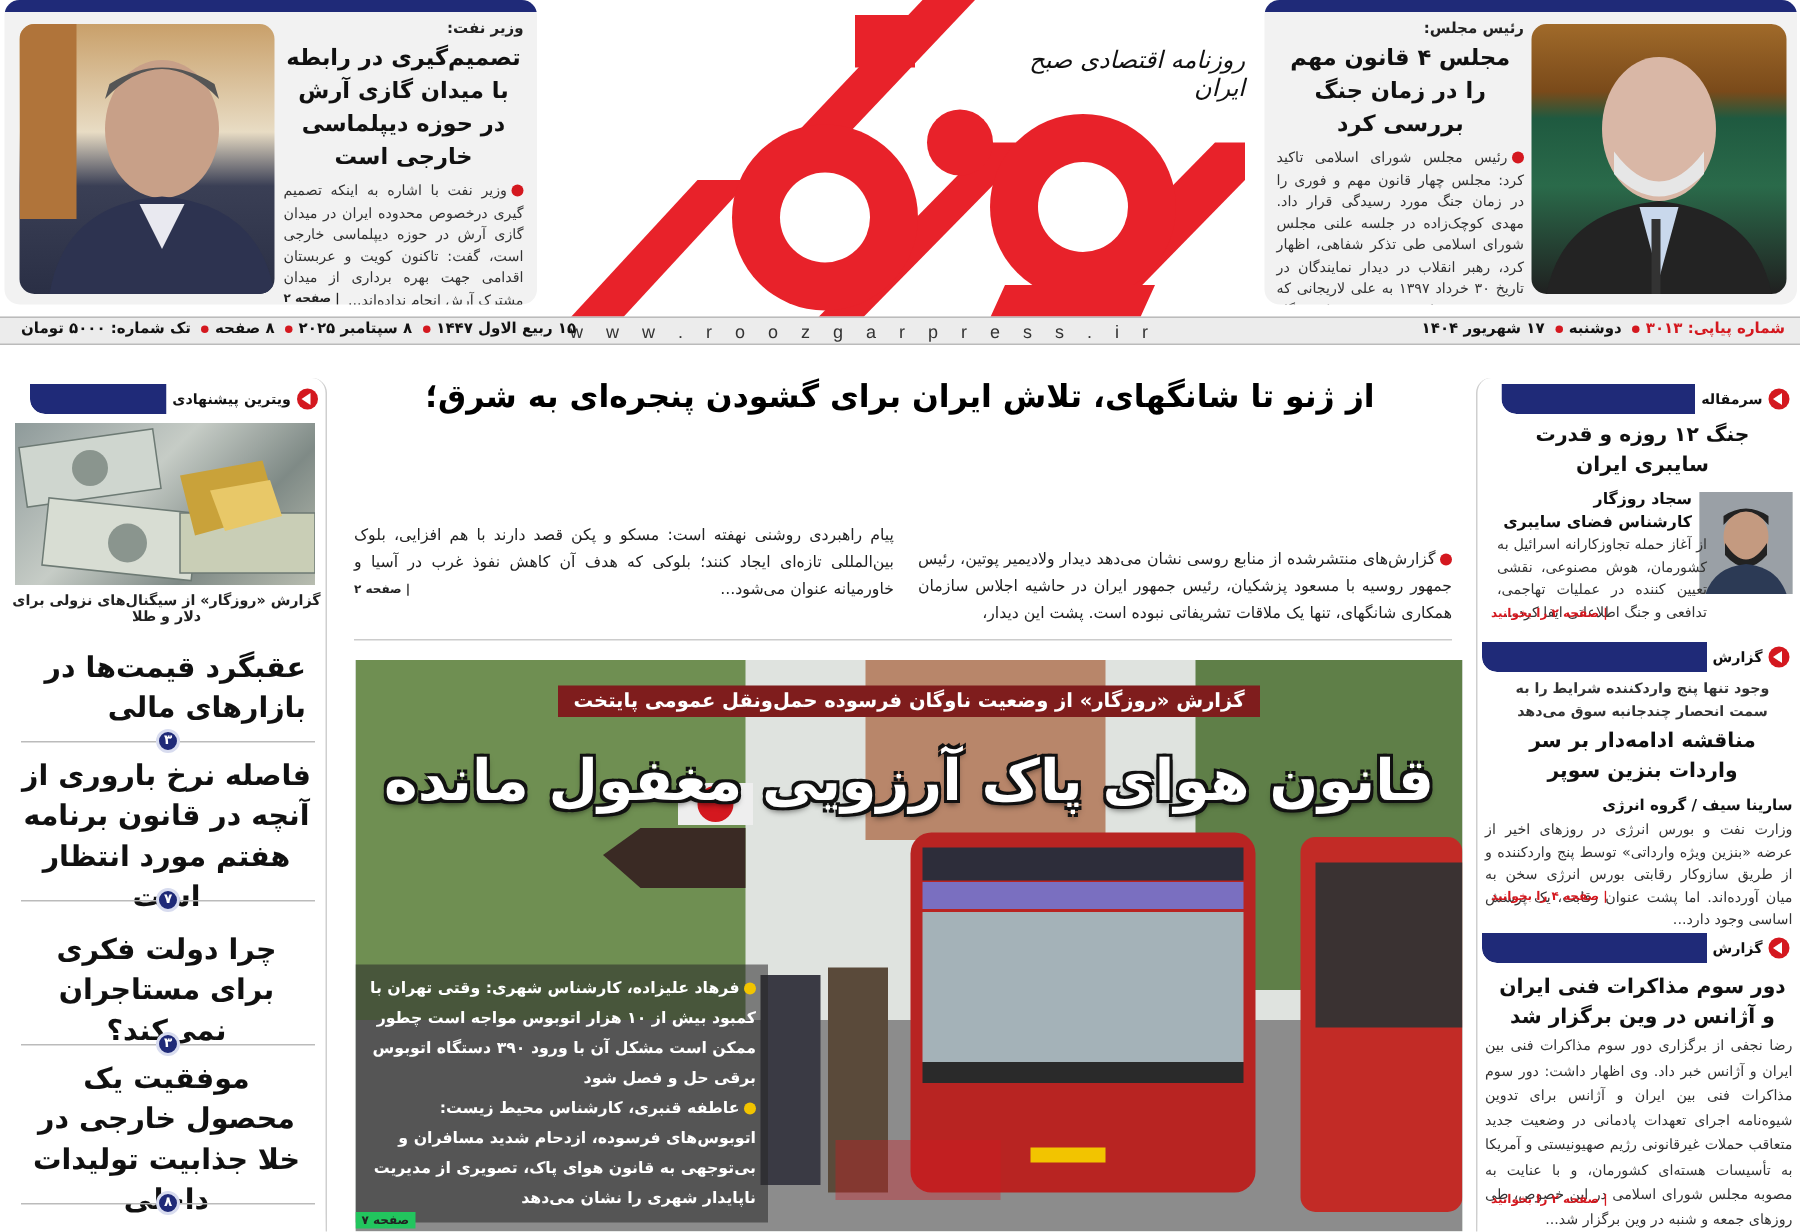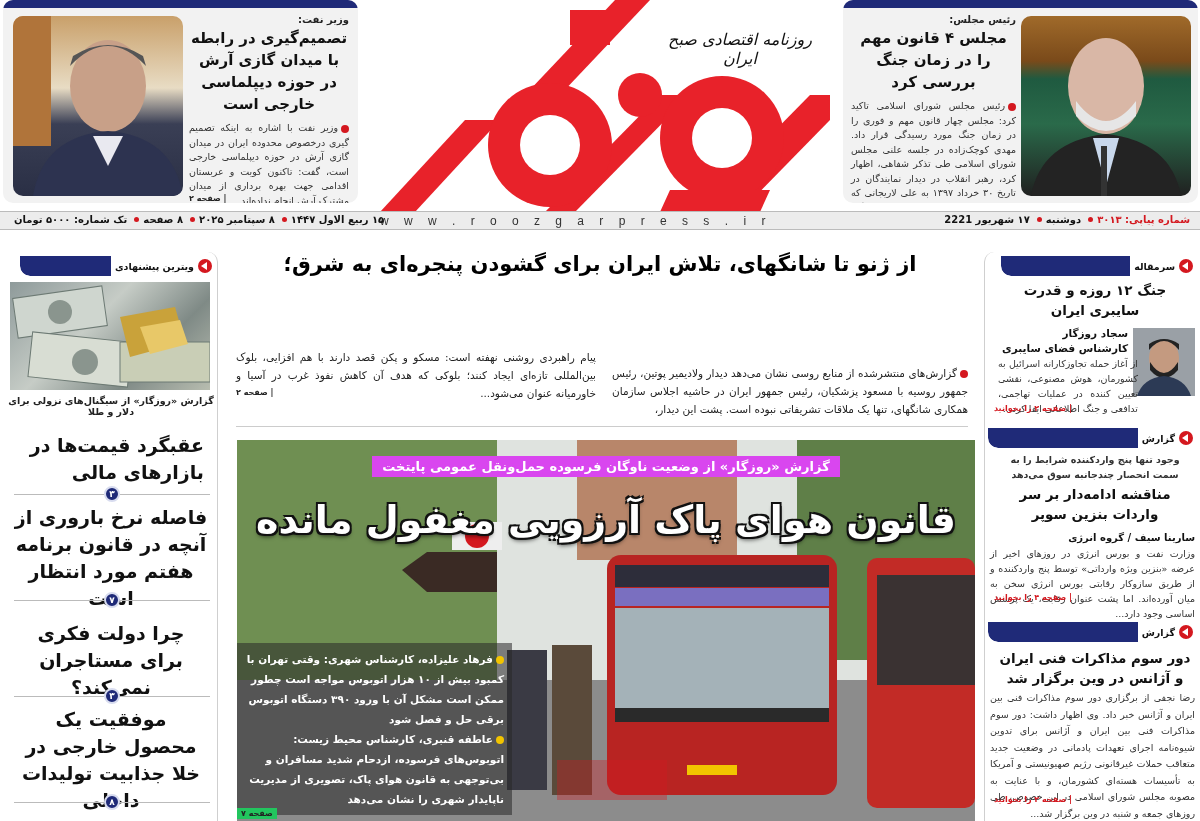--- a/index.html
+++ b/index.html
@@ -34,21 +34,21 @@
 
 .l-title{font-size:19px;font-weight:bold;line-height:27px;color:#111}
 .num-badge{width:16px;height:16px;border-radius:50%;background:#1f2a78;color:#fff;font-size:9px;font-weight:bold;display:flex;align-items:center;justify-content:center;border:2px solid #d8dcef}
 .divider{height:1px;background:#bbb}
 
 .supra{font-size:21px;font-weight:bold;color:#000000}
 .headline{font-size:50px;font-weight:900;color:#111;letter-spacing:-1px}
 .lead{font-size:10.5px;line-height:18px;color:#222;text-align:justify}
 
 .scene{left:237px;top:440px;width:738px;height:381px;overflow:hidden;background:#bfc9c6}
-.photo-kicker{background:#d946ef;color:#fff;font-size:13px;font-weight:bold;padding:3px 10px}
+.photo-kicker{background:#7f1d1d;color:#fff;font-size:13px;font-weight:bold;padding:3px 10px}
 .photo-title{font-size:38px;font-weight:900;color:#fff;text-shadow:-2px -2px 0 #111,2px -2px 0 #111,-2px 2px 0 #111,2px 2px 0 #111,0 3px 4px rgba(0,0,0,.6)}
 .overlay{background:rgba(40,40,40,.55);color:#fff;font-size:10.5px;font-weight:bold;line-height:20px}
 .yel-dot{display:inline-block;width:8px;height:8px;border-radius:50%;background:#f2c400;margin-left:3px;vertical-align:middle}
 
 .r-title{font-size:13.5px;font-weight:bold;line-height:20px}
 .r-sub{font-size:10px;font-weight:bold;line-height:15px;color:#333}
 .r-body{font-size:9.5px;line-height:15px;color:#333;text-align:justify}
 </style>
 </head>
 <body>
@@ -105,30 +105,30 @@
       <circle cx="180" cy="145" r="62"></circle>
       <circle cx="180" cy="145" r="30" fill="#fff"></circle>
 
       <circle cx="270" cy="95" r="22"></circle>
 
       <circle cx="352" cy="138" r="62"></circle>
       <circle cx="352" cy="138" r="30" fill="#fff"></circle>
       <polygon points="300,190 400,190 390,212 290,212"></polygon>
     </g>
   </svg>
-  <div class="abs tagline" style="left:280px;top:30px;width:180px;direction:rtl;text-align:center">روزنامه اقتصادی صبح ایران</div>
+  <div class="abs tagline" style="left:280px;top:30px;width:180px;direction:rtl;text-align:right">روزنامه اقتصادی صبح ایران</div>
 </div>
 
 <div class="abs strip">
   <div class="abs rtl" style="right:10px;top:2px;display:flex;gap:4px;align-items:center;direction:rtl">
     <span style="color:#d4181f">شماره پیاپی: ۳۰۱۳</span>
     <span class="red-dot" style="width:5px;height:5px"></span>
     <span>دوشنبه</span>
     <span class="red-dot" style="width:5px;height:5px"></span>
-    <span>۱۷ شهریور 2221</span>
+    <span>۱۷ شهریور ۱۴۰۴</span>
   </div>
   <div class="abs url" style="left:380px;top:2px;width:400px;text-align:left;letter-spacing:6px">w w w . r o o z g a r p r e s s . i r</div>
   <div class="abs" style="left:14px;top:2px;display:flex;gap:4px;align-items:center;direction:rtl">
     <span>۱۵ ربیع الاول ۱۴۴۷</span>
     <span class="red-dot" style="width:5px;height:5px"></span>
     <span>۸ سپتامبر ۲۰۲۵</span>
     <span class="red-dot" style="width:5px;height:5px"></span>
     <span>۸ صفحه</span>
     <span class="red-dot" style="width:5px;height:5px"></span>
     <span>تک شماره: ۵۰۰۰ تومان</span>

